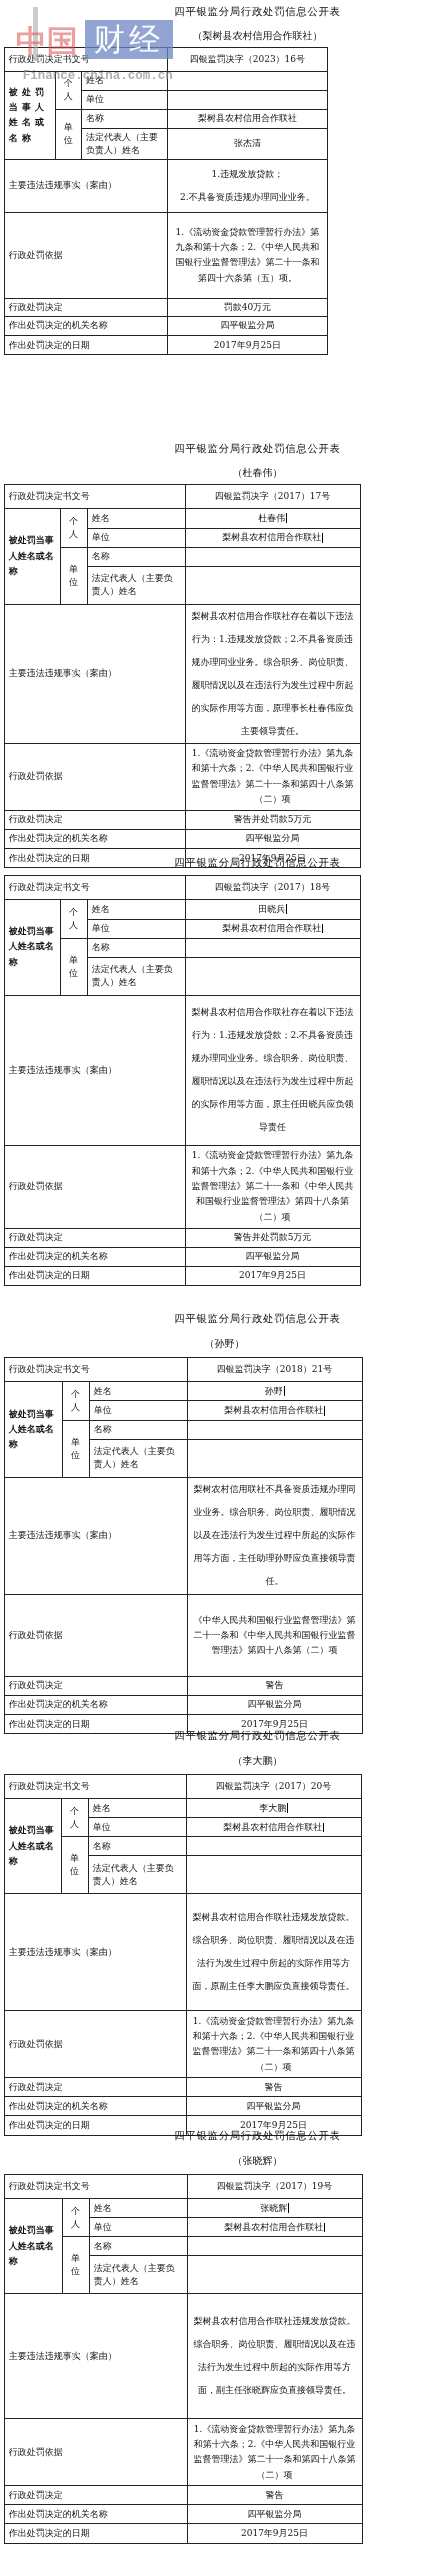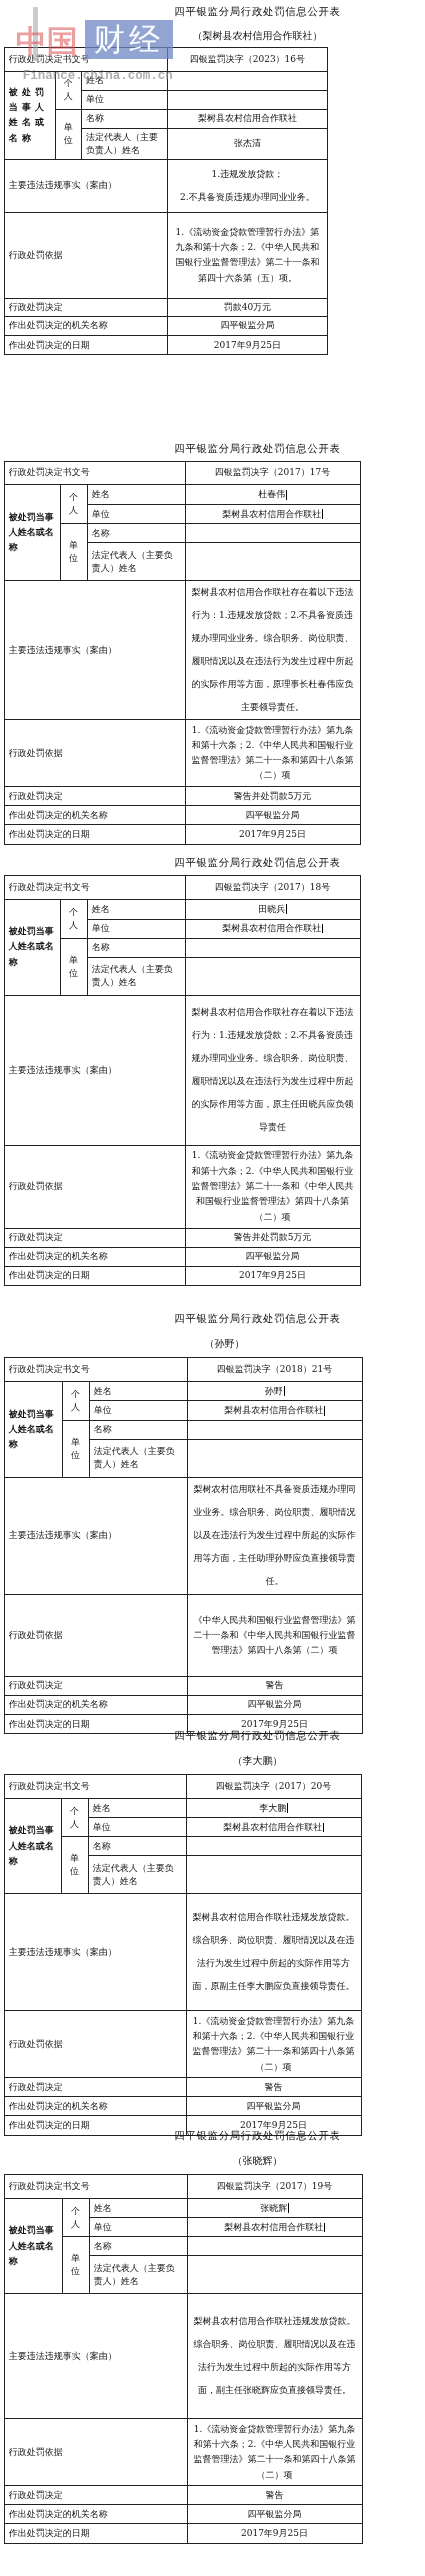--- a/index.html
+++ b/index.html
@@ -96,20 +96,21 @@
       </tr>
       <tr style="height: 19.5px;">
         <td class="lbl" colspan="3">作出处罚决定的日期</td>
         <td class="val">2017年9月25日</td>
       </tr>
     </tbody>
       </table>
   </div>
     <div class="section" style="position: absolute; top: 437px;">
     <h2 class="title" style="height: 23.6px; line-height: 23.6px;">四平银监分局行政处罚信息公开表</h2>
+    <div class="subtitle" style="height: 23.6px; line-height: 23.6px;">（杜春伟）</div>
     <table class="pen">
       <colgroup>
           <col class="c1" style="width: 56px;">
           <col class="c2" style="width: 27px;">
           <col class="c3" style="width: 98px;">
           <col class="c4" style="width: 175px;">
         </colgroup>
       <tbody>
           <tr style="height: 23.6px;">
         <td class="lbl" colspan="3">行政处罚决定书文号</td>

